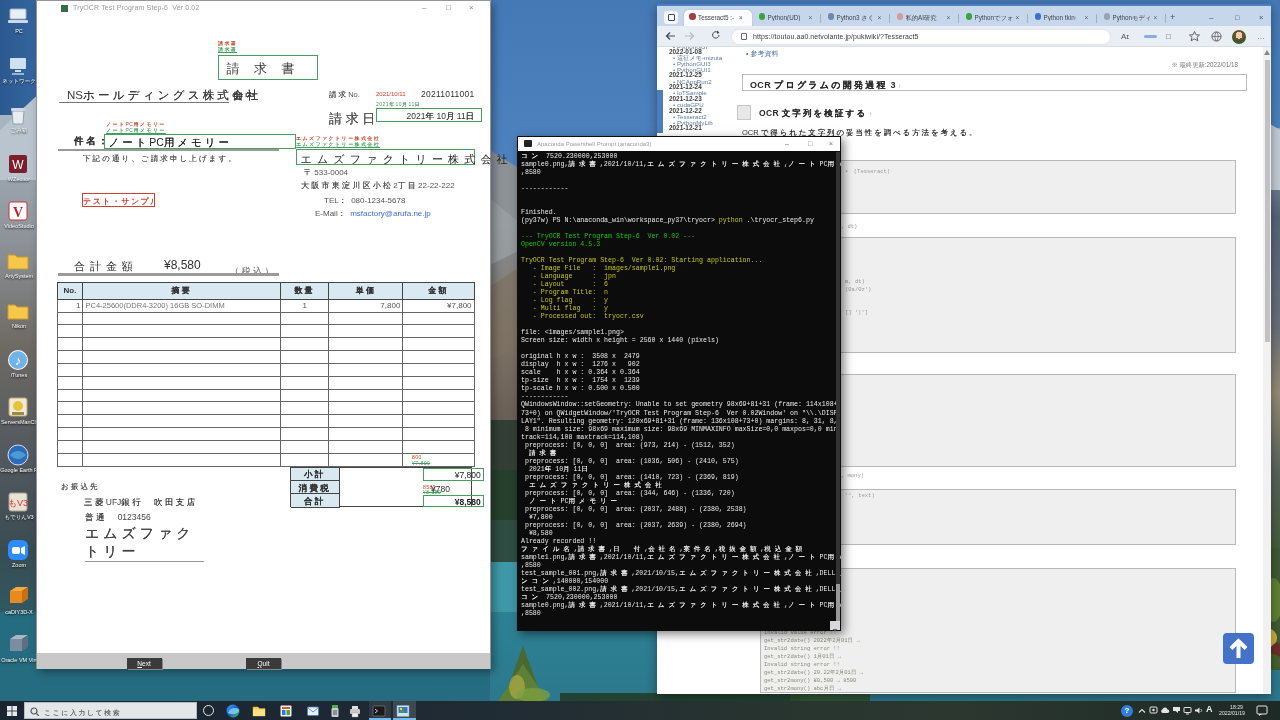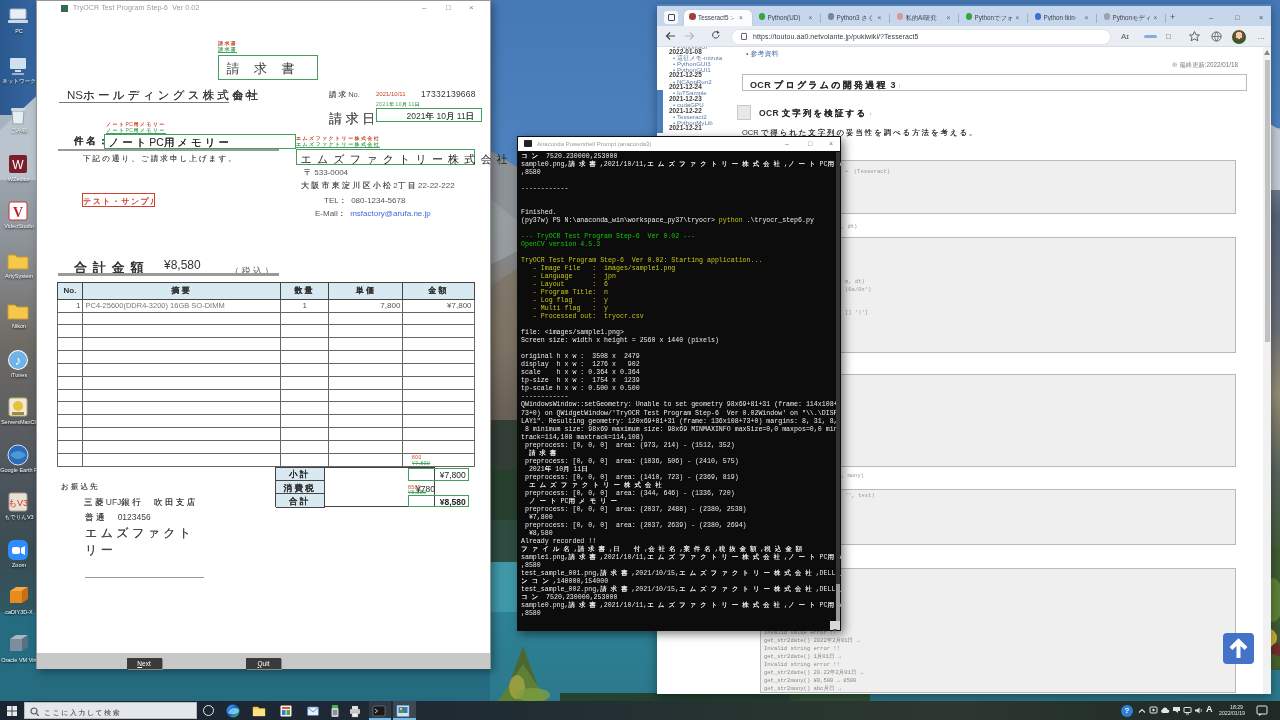--- a/index.html
+++ b/index.html
@@ -199,39 +199,39 @@
     <div class="a wbt" style="left:409px">□</div>
     <div class="a wbt" style="left:432px">×</div>
     <div class="a t5 redt" style="left:181px;top:38.5px"><span class="j">請求書</span></div>
     <div class="a t5 greent" style="left:181px;top:44.5px;border-bottom:.5px solid #44a05c"><span class="j">請求書</span></div>
     <div class="a gbox" style="left:180.5px;top:53.5px;width:100px;height:25px;text-align:center;line-height:25px;font-size:13px;color:#3a3a3a;word-spacing:11px;padding-right:14px">請 求 書</div>
     <div class="a " style="left:22px;top:86px;width:170px;border-bottom:1px solid #777;height:16px"></div>
     <div class="a " style="left:30px;top:87px;font-size:11.5px;color:#3a3a3a">NS<span class="j">ホールディングス株式会社</span></div>
     <div class="a " style="left:196px;top:89px;font-size:9.5px;color:#3a3a3a"><span class="j">御中</span></div>
     <div class="a " style="left:292px;top:88.5px;font-size:7.5px;color:#555"><span class="j">請求</span>No.</div>
     <div class="a redt" style="left:339px;top:89.5px;font-size:6px">2021/10/11</div>
-    <div class="a " style="left:384px;top:87.5px;font-size:8.5px;color:#333;letter-spacing:.03em">17332139668</div>
+    <div class="a " style="left:384px;top:87.5px;font-size:8.5px;color:#333;letter-spacing:.03em">20211011001</div>
     <div class="a t5 greent" style="left:339px;top:99.5px">2021<span class="j">年</span>10<span class="j">月</span>11<span class="j">日</span></div>
     <div class="a " style="left:292px;top:109px;font-size:13px;color:#555"><span class="j">請求日</span></div>
     <div class="a gbox" style="left:339px;top:107px;width:105.5px;height:13.5px;font-size:8.5px;color:#333;text-align:right;padding:1.5px 4px 0 0">2021<span class="j">年</span>10<span class="j">月</span>11<span class="j">日</span></div>
     <div class="a t5 redt" style="left:69px;top:119.5px"><span class="j">ノート</span>PC<span class="j">用メモリー</span></div>
     <div class="a t5 greent" style="left:69px;top:125.5px;border-bottom:.5px solid #44a05c"><span class="j">ノート</span>PC<span class="j">用メモリー</span></div>
     <div class="a " style="left:37px;top:134px;font-size:9.5px;color:#333;font-weight:bold;letter-spacing:.1em"><span class="j">件名：</span></div>
     <div class="a gbox" style="left:66.5px;top:132.5px;width:192px;height:15px;font-size:10.5px;color:#222;padding:1px 0 0 4px"><span class="j">ノート</span>PC<span class="j">用メモリー</span></div>
     <div class="a " style="left:21px;top:147.5px;width:221px;height:2.5px;background:#9a9a9a"></div>
     <div class="a " style="left:46px;top:152.5px;font-size:7.5px;color:#555"><span class="j">下記の通り、ご請求申し上げます。</span></div>
     <div class="a " style="left:45px;top:192px;width:73px;height:13.5px;border:1px solid #d04030;color:#d04030;font-size:8px;font-weight:bold;text-align:center;padding-top:2px;white-space:nowrap;overflow:hidden"><span style="letter-spacing:.18em">テスト・サンプル</span></div>
     <div class="a t5 redt" style="left:259px;top:134px"><span class="j">エムズファクトリー株式会社</span></div>
     <div class="a t5 greent" style="left:259px;top:140px;border-bottom:.5px solid #44a05c"><span class="j">エムズファクトリー株式会社</span></div>
     <div class="a gbox" style="left:258.5px;top:148px;width:179px;height:15.5px;font-size:11px;color:#222;padding:1.5px 0 0 4px;white-space:nowrap"><span style="letter-spacing:.47em">エムズファクトリー株式会社</span></div>
     <div class="a " style="left:267px;top:166px;font-size:8px;color:#555"><span class="j">〒</span>533-0004</div>
     <div class="a " style="left:264px;top:178.5px;font-size:8px;color:#555"><span class="j">大阪市東淀川区小松</span>2<span class="j">丁目</span>22-22-222</div>
     <div class="a " style="left:287px;top:193.5px;font-size:8px;color:#555">TEL<span class="j">：</span> 080-1234-5678</div>
     <div class="a " style="left:278px;top:206.5px;font-size:8px;color:#555">E-Mail<span class="j">：</span> <span style="color:#4169e1;letter-spacing:0">msfactory@arufa.ne.jp</span></div>
-    <div class="a " style="left:37px;top:258px;font-size:13px;color:#333;font-weight:bold"><span style="letter-spacing:.45em">合計金額</span></div>
+    <div class="a " style="left:37px;top:258px;font-size:11px;color:#333;font-weight:normal"><span style="letter-spacing:.45em">合計金額</span></div>
     <div class="a " style="left:127px;top:257px;font-size:12px;color:#333">¥8,580</div>
     <div class="a " style="left:193px;top:264px;font-size:9px;color:#888"><span class="j">（税込）</span></div>
     <div class="a " style="left:21px;top:271.5px;width:221px;height:3px;background:#9a9a9a"></div>
     <table class="a" style="left:19.6px;top:281.3px;border-collapse:collapse;table-layout:fixed;width:417px;font-size:8px;color:#555">
       <tbody>
         <tr style="height:16.4px">
           <td style="width:25.9px;background:#d9e9f2;border:1px solid #444;text-align:center;font-weight:bold;color:#333">No.</td>
           <td style="width:197.3px;background:#d9e9f2;border:1px solid #444;text-align:center;font-weight:bold;color:#333"><span class="j">摘要</span></td>
           <td style="width:48.7px;background:#d9e9f2;border:1px solid #444;text-align:center;font-weight:bold;color:#333"><span class="j">数量</span></td>
           <td style="width:73.9px;background:#d9e9f2;border:1px solid #444;text-align:center;font-weight:bold;color:#333"><span class="j">単価</span></td>
@@ -325,34 +325,34 @@
           <td style="border:1px solid #666"></td>
           <td style="border:1px solid #666"></td>
           <td style="border:1px solid #666"></td>
           <td style="border:1px solid #666"></td>
           <td style="border:1px solid #666"></td>
         </tr>
       </tbody>
     </table>
     <div class="a t5 redt" style="left:375px;top:452.5px">800</div>
     <div class="a t5 greent" style="left:375px;top:458.5px;text-decoration:line-through">¥7,800</div>
-    <div class="a" style="left:238px;top:465.7px;width:160px;height:40.5px;border:1px solid #444">
+    <div class="a" style="left:253px;top:465.7px;width:182px;height:40.5px;border:1px solid #444">
       <div class="a " style="left:0;top:0.0px;width:48.7px;height:13.4px;background:#d9e9f2;border-bottom:1px solid #444;border-right:1px solid #444;text-align:center;font-size:8.5px;font-weight:bold;color:#333;padding-top:1.5px"><span class="j">小計</span></div>
       <div class="a " style="left:131.7px;top:0.5px;width:61px;height:12.4px;border:1px solid #44a05c;text-align:right;font-size:8.5px;color:#222;padding:1px 2px 0 0;">¥7,800</div>
       <div class="a " style="left:0;top:13.4px;width:48.7px;height:13.4px;background:#d9e9f2;border-bottom:1px solid #444;border-right:1px solid #444;text-align:center;font-size:8.5px;font-weight:bold;color:#333;padding-top:1.5px"><span class="j">消費税</span></div>
       <div class="a t5 redt" style="left:132px;top:15.9px">8580</div>
       <div class="a t5 greent" style="left:132px;top:21.4px;text-decoration:line-through">¥8,580</div>
       <div class="a " style="left:140px;top:15.9px;width:50px;text-align:left;font-size:8.5px;color:#333">¥780</div>
       <div class="a " style="left:0;top:26.8px;width:48.7px;height:13.4px;background:#d9e9f2;border-bottom:1px solid #444;border-right:1px solid #444;text-align:center;font-size:8.5px;font-weight:bold;color:#333;padding-top:1.5px"><span class="j">合計</span></div>
       <div class="a " style="left:131.7px;top:27.3px;width:61px;height:12.4px;border:1px solid #44a05c;text-align:right;font-size:8.5px;color:#222;padding:1px 2px 0 0;font-weight:bold">¥8,580</div>
     </div>
     <div class="a " style="left:24px;top:480.5px;font-size:7.5px;color:#555"><span class="j">お振込先</span></div>
     <div class="a " style="left:47px;top:496px;font-size:8.5px;color:#444"><span class="j">三菱</span>UFJ<span class="j">銀行　吹田支店</span></div>
     <div class="a " style="left:48px;top:510.5px;font-size:8.5px;color:#444"><span class="j">普通　</span>0123456</div>
-    <div class="a " style="left:48px;top:524px;font-size:12px;color:#444;width:119px;border-bottom:1px solid #999;padding-bottom:18px"><span class="j">エムズファクトリー</span></div>
+    <div class="a " style="left:48px;top:524px;font-size:14px;color:#444;width:119px;border-bottom:1px solid #999;padding-bottom:0"><span class="j">エムズファクトリー</span></div>
     <div class="a " style="left:0;top:651.5px;width:453px;height:16.5px;background:#c8c8c8"></div>
     <div class="a " style="left:89.5px;top:656.5px;width:35px;height:11px;background:#3a3a3a;color:#fff;font-size:6.5px;text-align:center;padding-top:2px;box-shadow:1px 1px 0 #888"><u>N</u>ext</div>
     <div class="a " style="left:209px;top:656.5px;width:35px;height:11px;background:#3a3a3a;color:#fff;font-size:6.5px;text-align:center;padding-top:2px;box-shadow:1px 1px 0 #888"><u>Q</u>uit</div>
   </div>
 <div id="term" class="a">
     <div class="a " style="left:1px;top:1px;width:322px;height:14px;background:#fff"></div>
     <div class="a " style="left:7px;top:4px;width:8px;height:7px;background:#222;border-radius:1px"></div>
     <div class="a " style="left:20px;top:4.5px;font-size:6px;color:#9a9a9a">Anaconda Powershell Prompt (anaconda3)</div>
     <div class="a " style="left:268px;top:4px;font-size:7px;color:#777;line-height:7px">–</div>
     <div class="a " style="left:291px;top:4px;font-size:7px;color:#777;line-height:7px">□</div>

